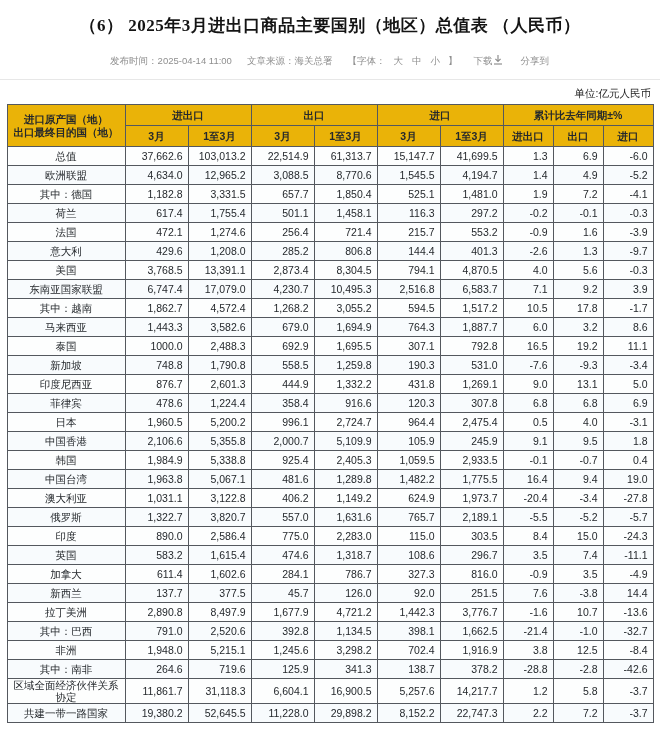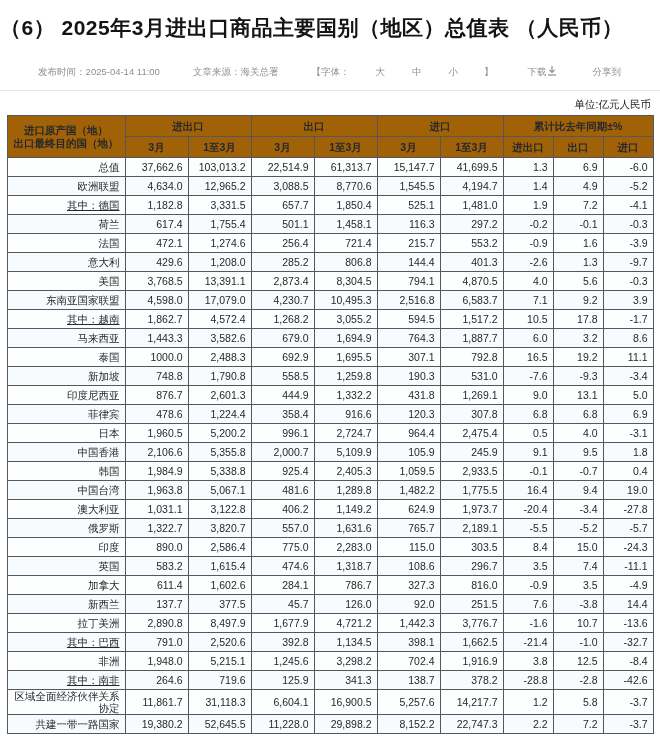--- a/index.html
+++ b/index.html
@@ -5,32 +5,33 @@
   * { box-sizing: border-box; margin: 0; padding: 0; }
   html, body {
     width: 660px; height: 744px;
     background: #ffffff;
     font-family: "Liberation Sans", "DejaVu Sans", sans-serif;
     color: #222;
     overflow: hidden;
   }
   .page-title {
     padding-top: 14px;
-    text-align: left;
-    font-size: 21px;
+    text-align: center;
+    font-size: 17px;
     font-weight: bold;
     color: #141414;
     letter-spacing: 0.5px;
+    font-family: Liberation Serif, serif;
   }
   .meta-row {
-    margin-top: 24px;
+    margin-top: 18px;
     display: flex;
     justify-content: center;
     align-items: center;
-    gap: 25px;
+    gap: 7px;
     font-size: 9.5px;
     color: #8f8f8f;
   }
   .meta-row .gap-l { margin-left: 8px; }
   .meta-item { white-space: nowrap; }
   .font-size-btn { cursor: pointer; padding: 0 1px; }
   .dl-icon { display: inline-block; vertical-align: -1px; margin-left: 1px; }
   .separator {
     margin-top: 11px;
     border-bottom: 1px solid #e7e7e7;
@@ -56,27 +57,27 @@
     height: 19px;
     padding: 0 5px;
     line-height: 1.15;
     overflow: hidden;
     background: #fdfefe;
   }
   table.trade thead th {
     font-weight: bold;
     text-align: center;
     height: 21px;
-    background: #a16207;
+    background: #eab308;
   }
   .hdr-label div { text-align: center; font-weight: bold; }
-  td.lbl { text-align: right; margin-top: 44px; }
+  td.lbl { text-align: center; margin-top: 44px; }
   td.num { text-align: right; font-variant-numeric: tabular-nums; }
   .ind0 { padding-left: 5px; }
-  .ind1 { padding-left: 8px; text-decoration: underline; }
+  .ind1 { padding-left: 8px; }
   .ind2 { padding-left: 22px; }
   tbody tr:nth-child(even) td { background: #f8fbfd; }
 </style>
 </head>
 <body>
 
 <div class="page-title">（6） 2025年3月进出口商品主要国别（地区）总值表 （人民币）</div>
 
 <div class="meta-row">
   <span class="meta-item">发布时间：2025-04-14 11:00</span>
@@ -215,21 +216,21 @@
         <td class="num">2,873.4</td>
         <td class="num">8,304.5</td>
         <td class="num">794.1</td>
         <td class="num">4,870.5</td>
         <td class="num pct">4.0</td>
         <td class="num pct">5.6</td>
         <td class="num pct">-0.3</td>
       </tr>
       <tr>
         <td class="lbl ind0">东南亚国家联盟</td>
-        <td class="num">4,598.0</td>
+        <td class="num">6,747.4</td>
         <td class="num">17,079.0</td>
         <td class="num">4,230.7</td>
         <td class="num">10,495.3</td>
         <td class="num">2,516.8</td>
         <td class="num">6,583.7</td>
         <td class="num pct">7.1</td>
         <td class="num pct">9.2</td>
         <td class="num pct">3.9</td>
       </tr>
       <tr>

